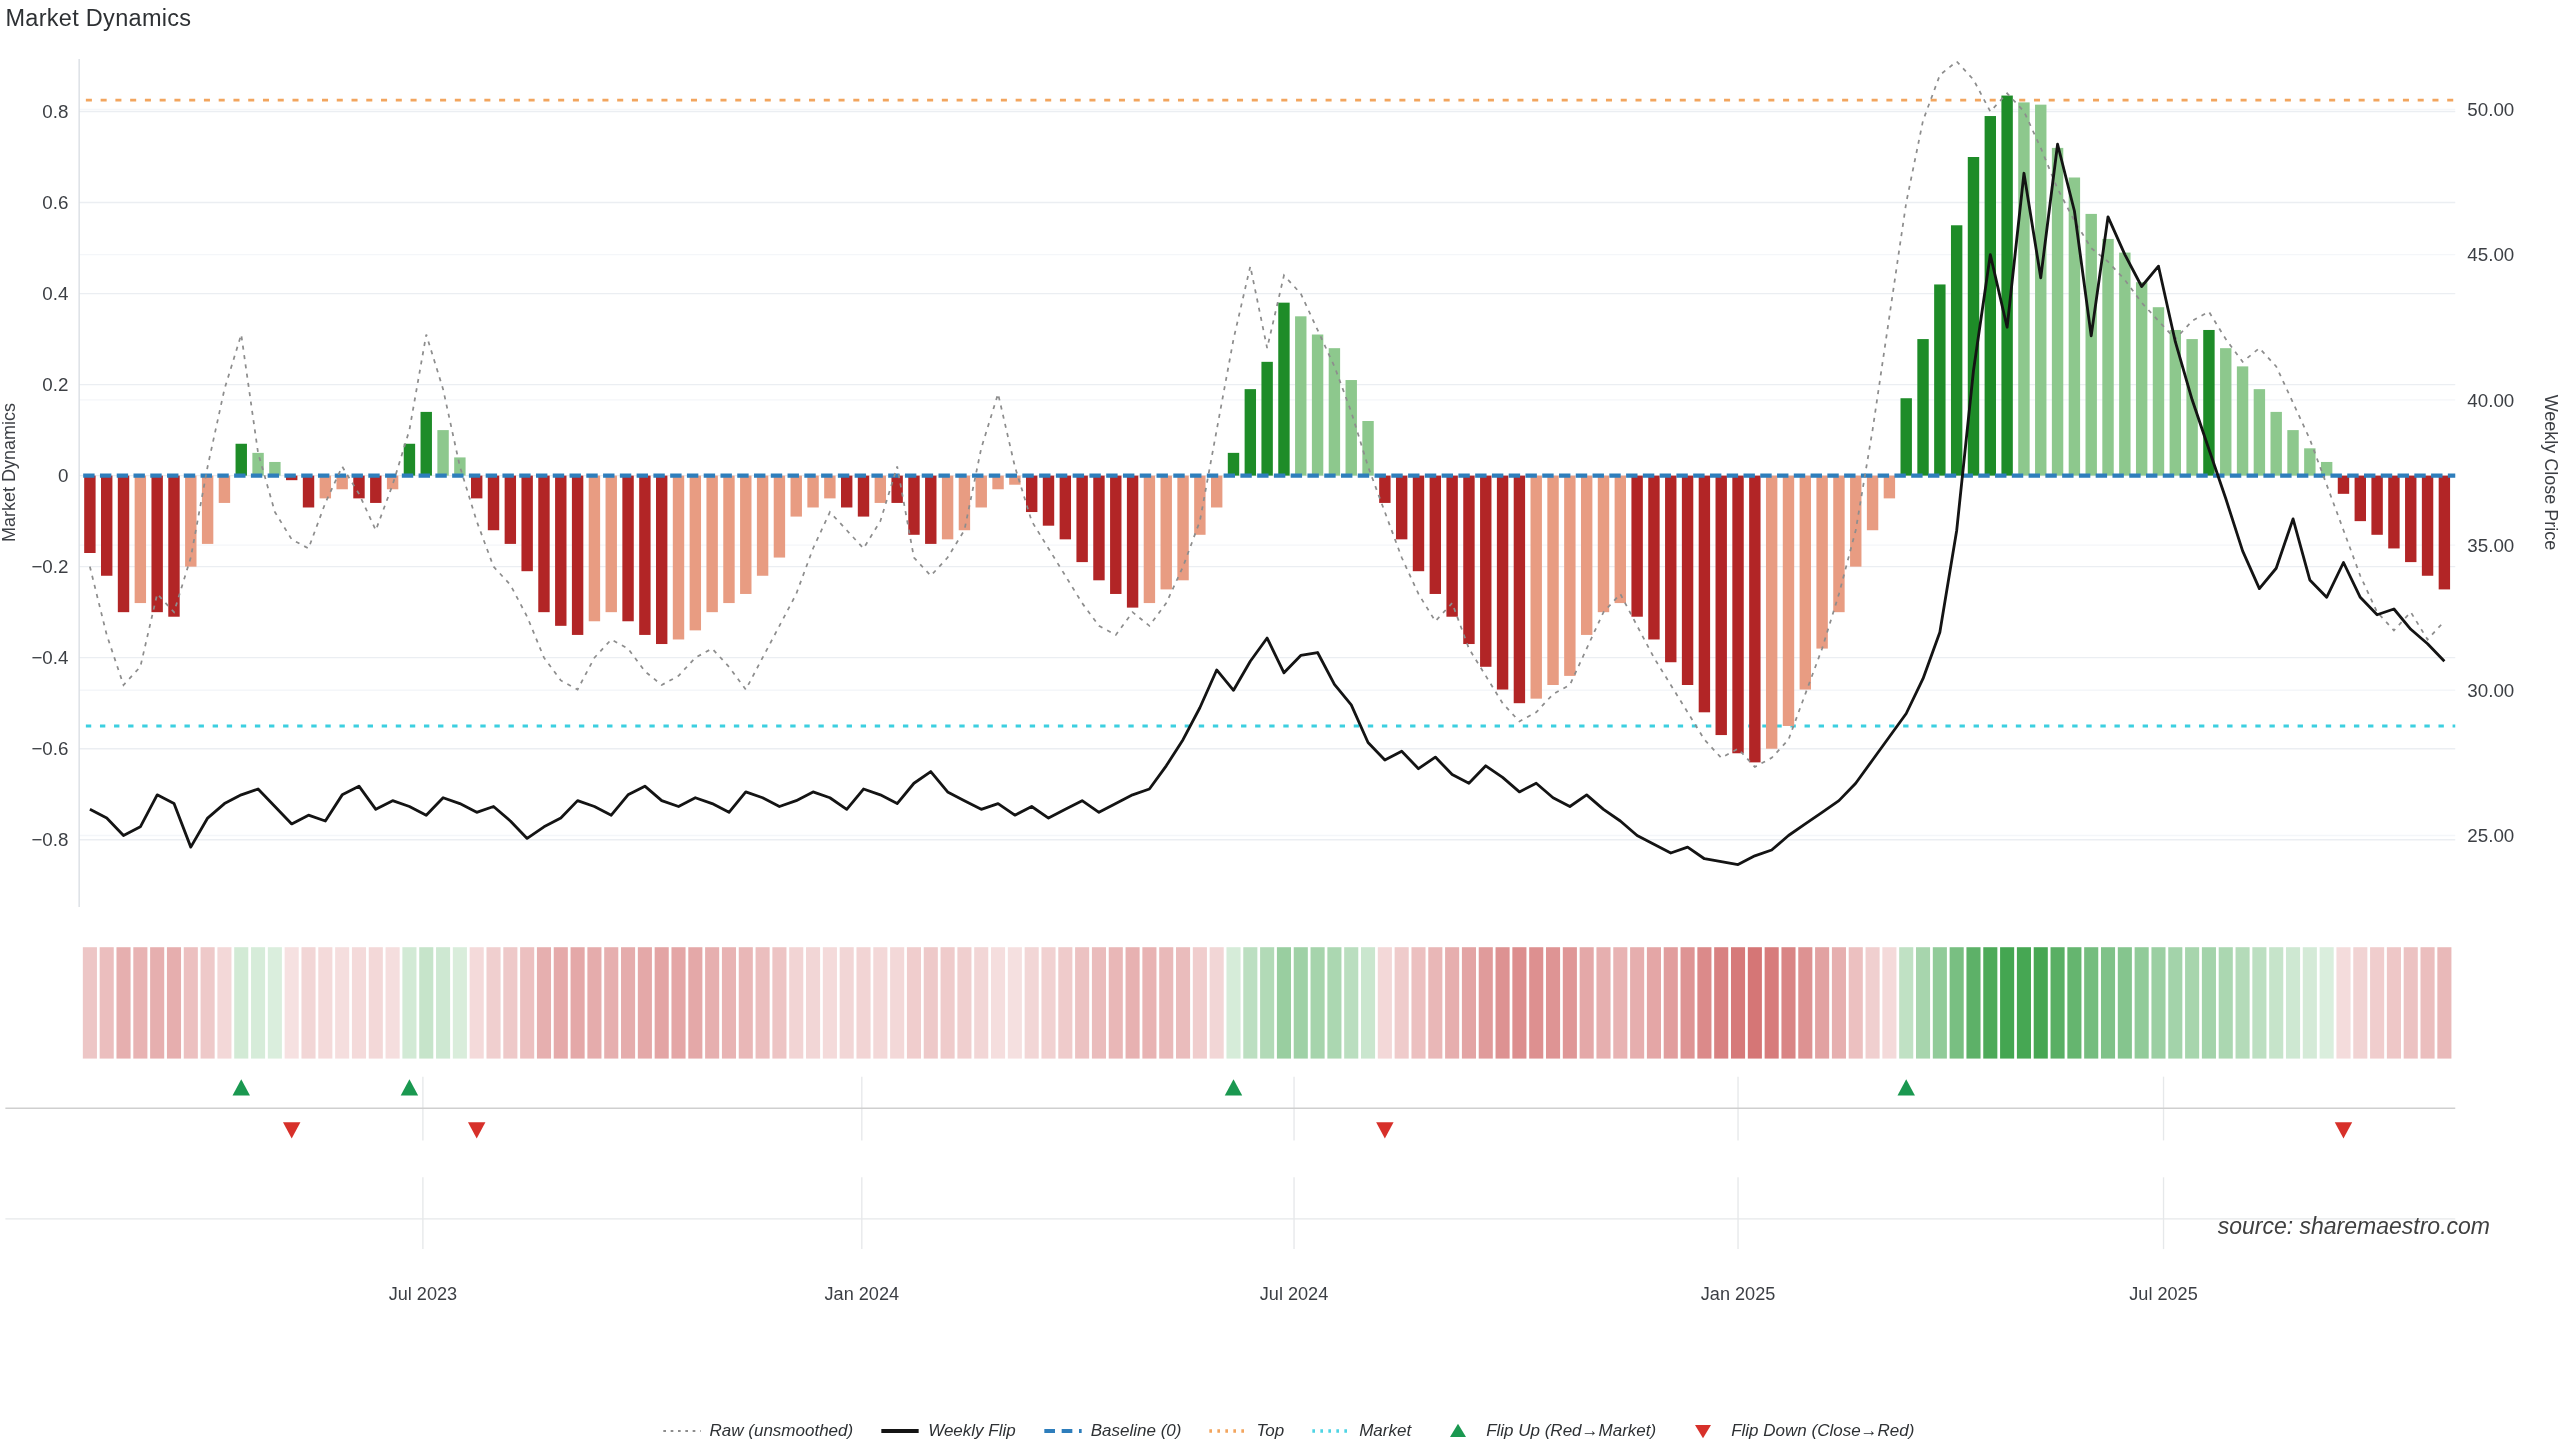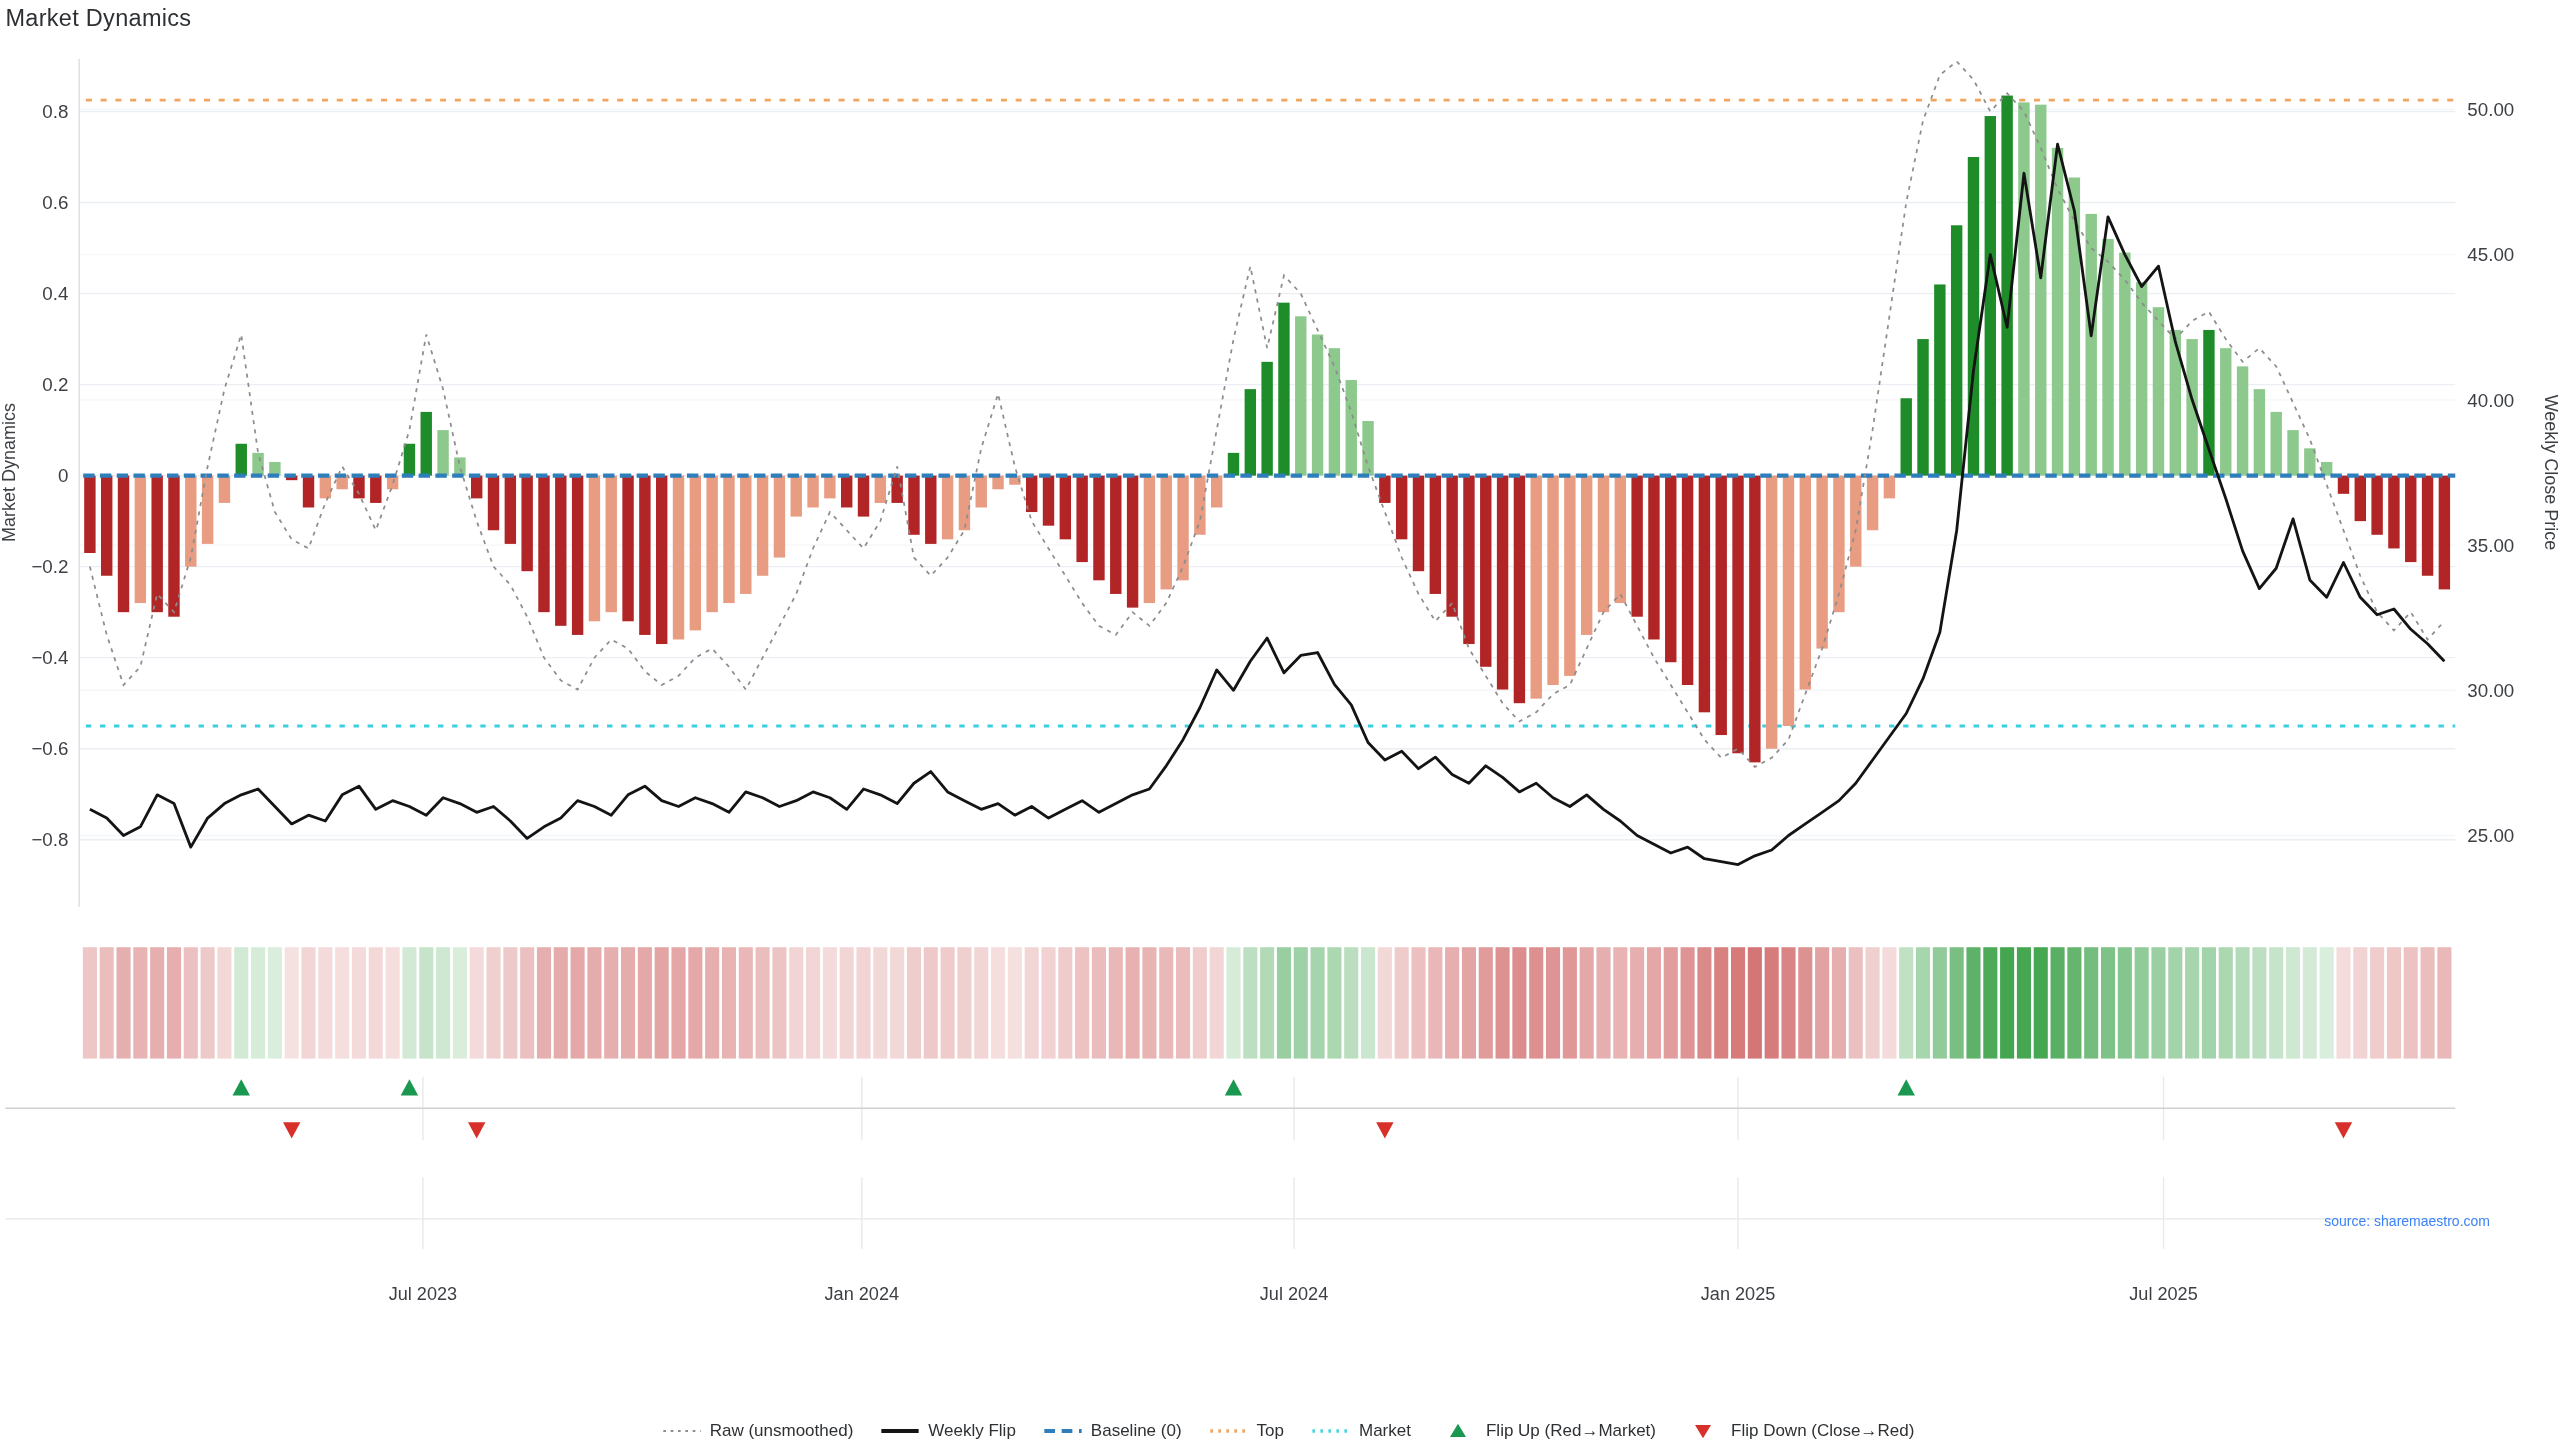--- a/index.html
+++ b/index.html
@@ -3,24 +3,24 @@
 <meta charset="utf-8">
 <style>
   html,body{margin:0;padding:0;background:#ffffff;}
   body{width:2576px;height:1449px;overflow:hidden;font-family:"Liberation Sans", sans-serif;}
   .stage{position:relative;width:2576px;height:1449px;background:#fff;padding-left:36px;}
   .chart-title{position:absolute;left:5.4px;top:5.4px;font-size:23.5px;color:#2e3134;letter-spacing:0.3px;}
   .axis-title-left{position:absolute;left:-205px;top:462px;width:429px;text-align:center;
     transform:rotate(-90deg);transform-origin:center;font-size:18px;color:#3c3f44;}
   .axis-title-right{position:absolute;left:2336px;top:462px;width:429px;text-align:center;
     transform:rotate(90deg);transform-origin:center;font-size:18px;color:#3c3f44;}
-  .source-credit{position:absolute;right:122px;top:1213px;font-size:14px;color:#3b82f6;}
+  .source-credit{position:absolute;right:122px;top:1213px;font-size:23px;color:#404040;font-style:italic;}
   svg#chart{position:absolute;left:0;top:0;}
   .legend{position:absolute;left:0;top:1421px;width:2576px;display:flex;justify-content:center;
-    align-items:center;gap:27px;font-size:17px;color:#2e3134;}
+    align-items:center;gap:27px;font-size:17px;color:#2e3134;font-style:italic;}
   .legend-item{display:flex;align-items:center;gap:8px;}
   .legend-item svg{display:block;}
 </style>
 </head>
 <body>
 
 <div class="stage">
   <div class="chart-title">Market Dynamics</div>
   <div class="axis-title-left">Market Dynamics</div>
   <div class="axis-title-right">Weekly Close Price</div>

